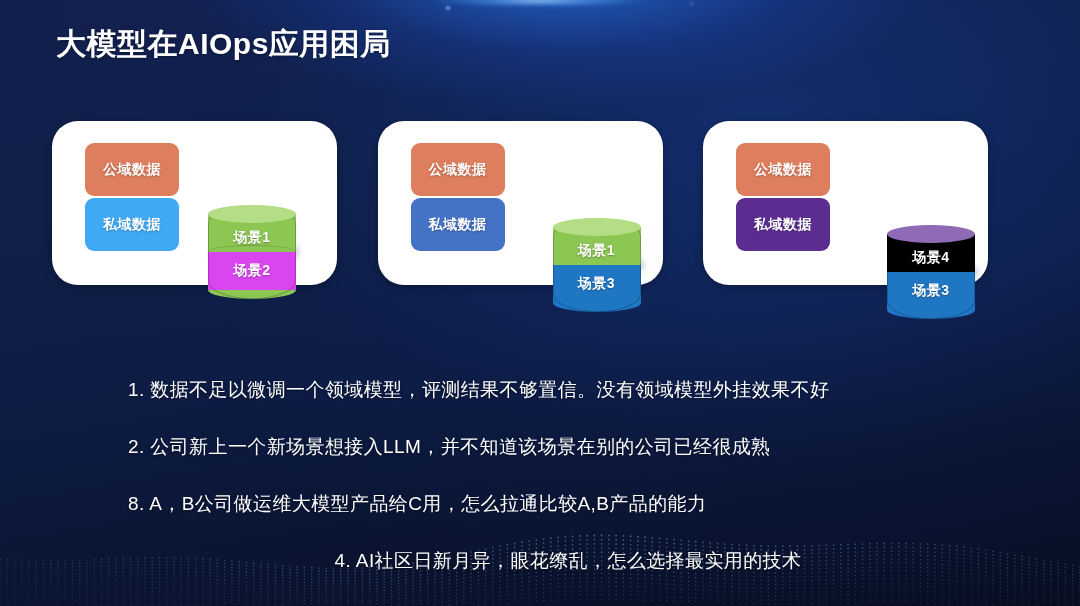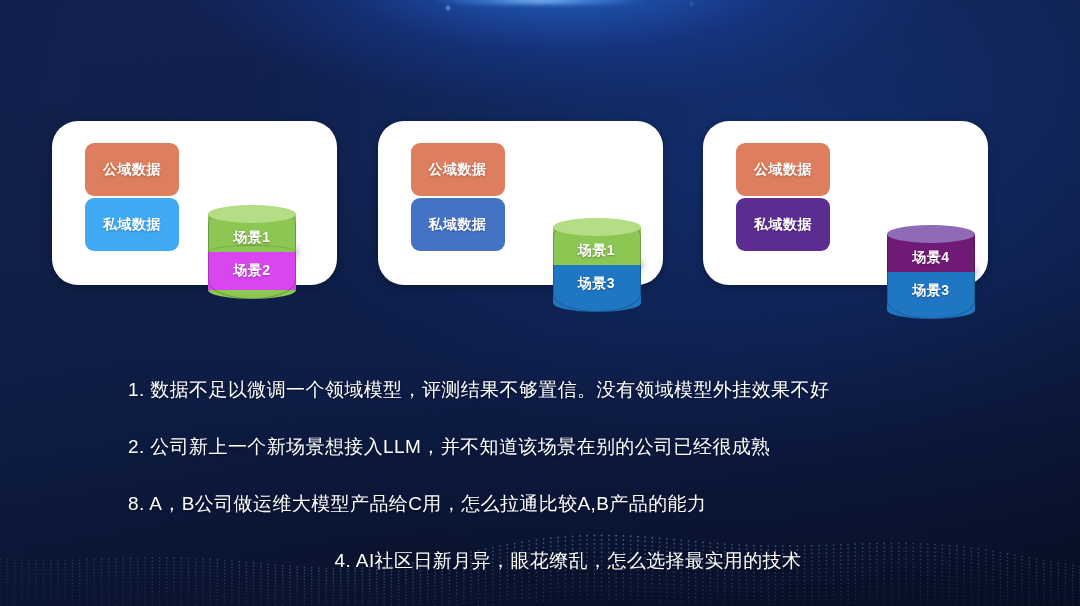--- a/index.html
+++ b/index.html
@@ -2458,20 +2458,21 @@
         <circle cx="949.5" cy="97.4" r="0.62" opacity="0.17"></circle>
         <circle cx="956.8" cy="97.7" r="0.62" opacity="0.17"></circle>
         <circle cx="964.0" cy="98.0" r="0.62" opacity="0.17"></circle>
         <circle cx="971.3" cy="98.4" r="0.62" opacity="0.16"></circle>
         <circle cx="978.5" cy="98.8" r="0.62" opacity="0.16"></circle>
         <circle cx="985.8" cy="99.2" r="0.62" opacity="0.16"></circle>
         <circle cx="993.0" cy="99.7" r="0.62" opacity="0.16"></circle>
       </g>
   </svg>
 
+  <div class="title">大模型在AIOps应用困局</div>
 
   <div class="cards">
 
     <div class="card">
       <div class="data-stack">
         <div class="data-box upper" style="background: rgb(221, 126, 94);">公域数据</div>
         <div class="data-box lower" style="background: rgb(63, 169, 245);">私域数据</div>
       </div>
       <div class="cyl-shadow" style="left:159px; top:122px; width:88px; height:18px;"></div>
       <div class="cyl" style="left:156px; top:84px;">
@@ -2508,21 +2509,21 @@
     </div>
 
     <div class="card">
       <div class="data-stack">
         <div class="data-box upper" style="background: rgb(221, 126, 94);">公域数据</div>
         <div class="data-box lower" style="background: rgb(91, 45, 144);">私域数据</div>
       </div>
       <div class="cyl-shadow" style="left:187px; top:142px; width:88px; height:18px;"></div>
       <div class="cyl" style="left:184px; top:104px;">
         <div class="cyl-top" style="background: rgb(143, 107, 181);"></div>
-        <div class="cyl-seg first" style="height: 38px; background: #701a75;">
+        <div class="cyl-seg first" style="height: 38px; background: #000000;">
           <span>场景4</span>
         </div>
         <div class="cyl-seg" style="height: 38px; background: rgb(31, 119, 196);">
           <span>场景3</span>
         </div>
         <div class="cyl-bottom-cap" style="background: rgb(31, 119, 196);"></div>
         <div class="cyl-outline" style="height:94px;"></div>
       </div>
     </div>
 

